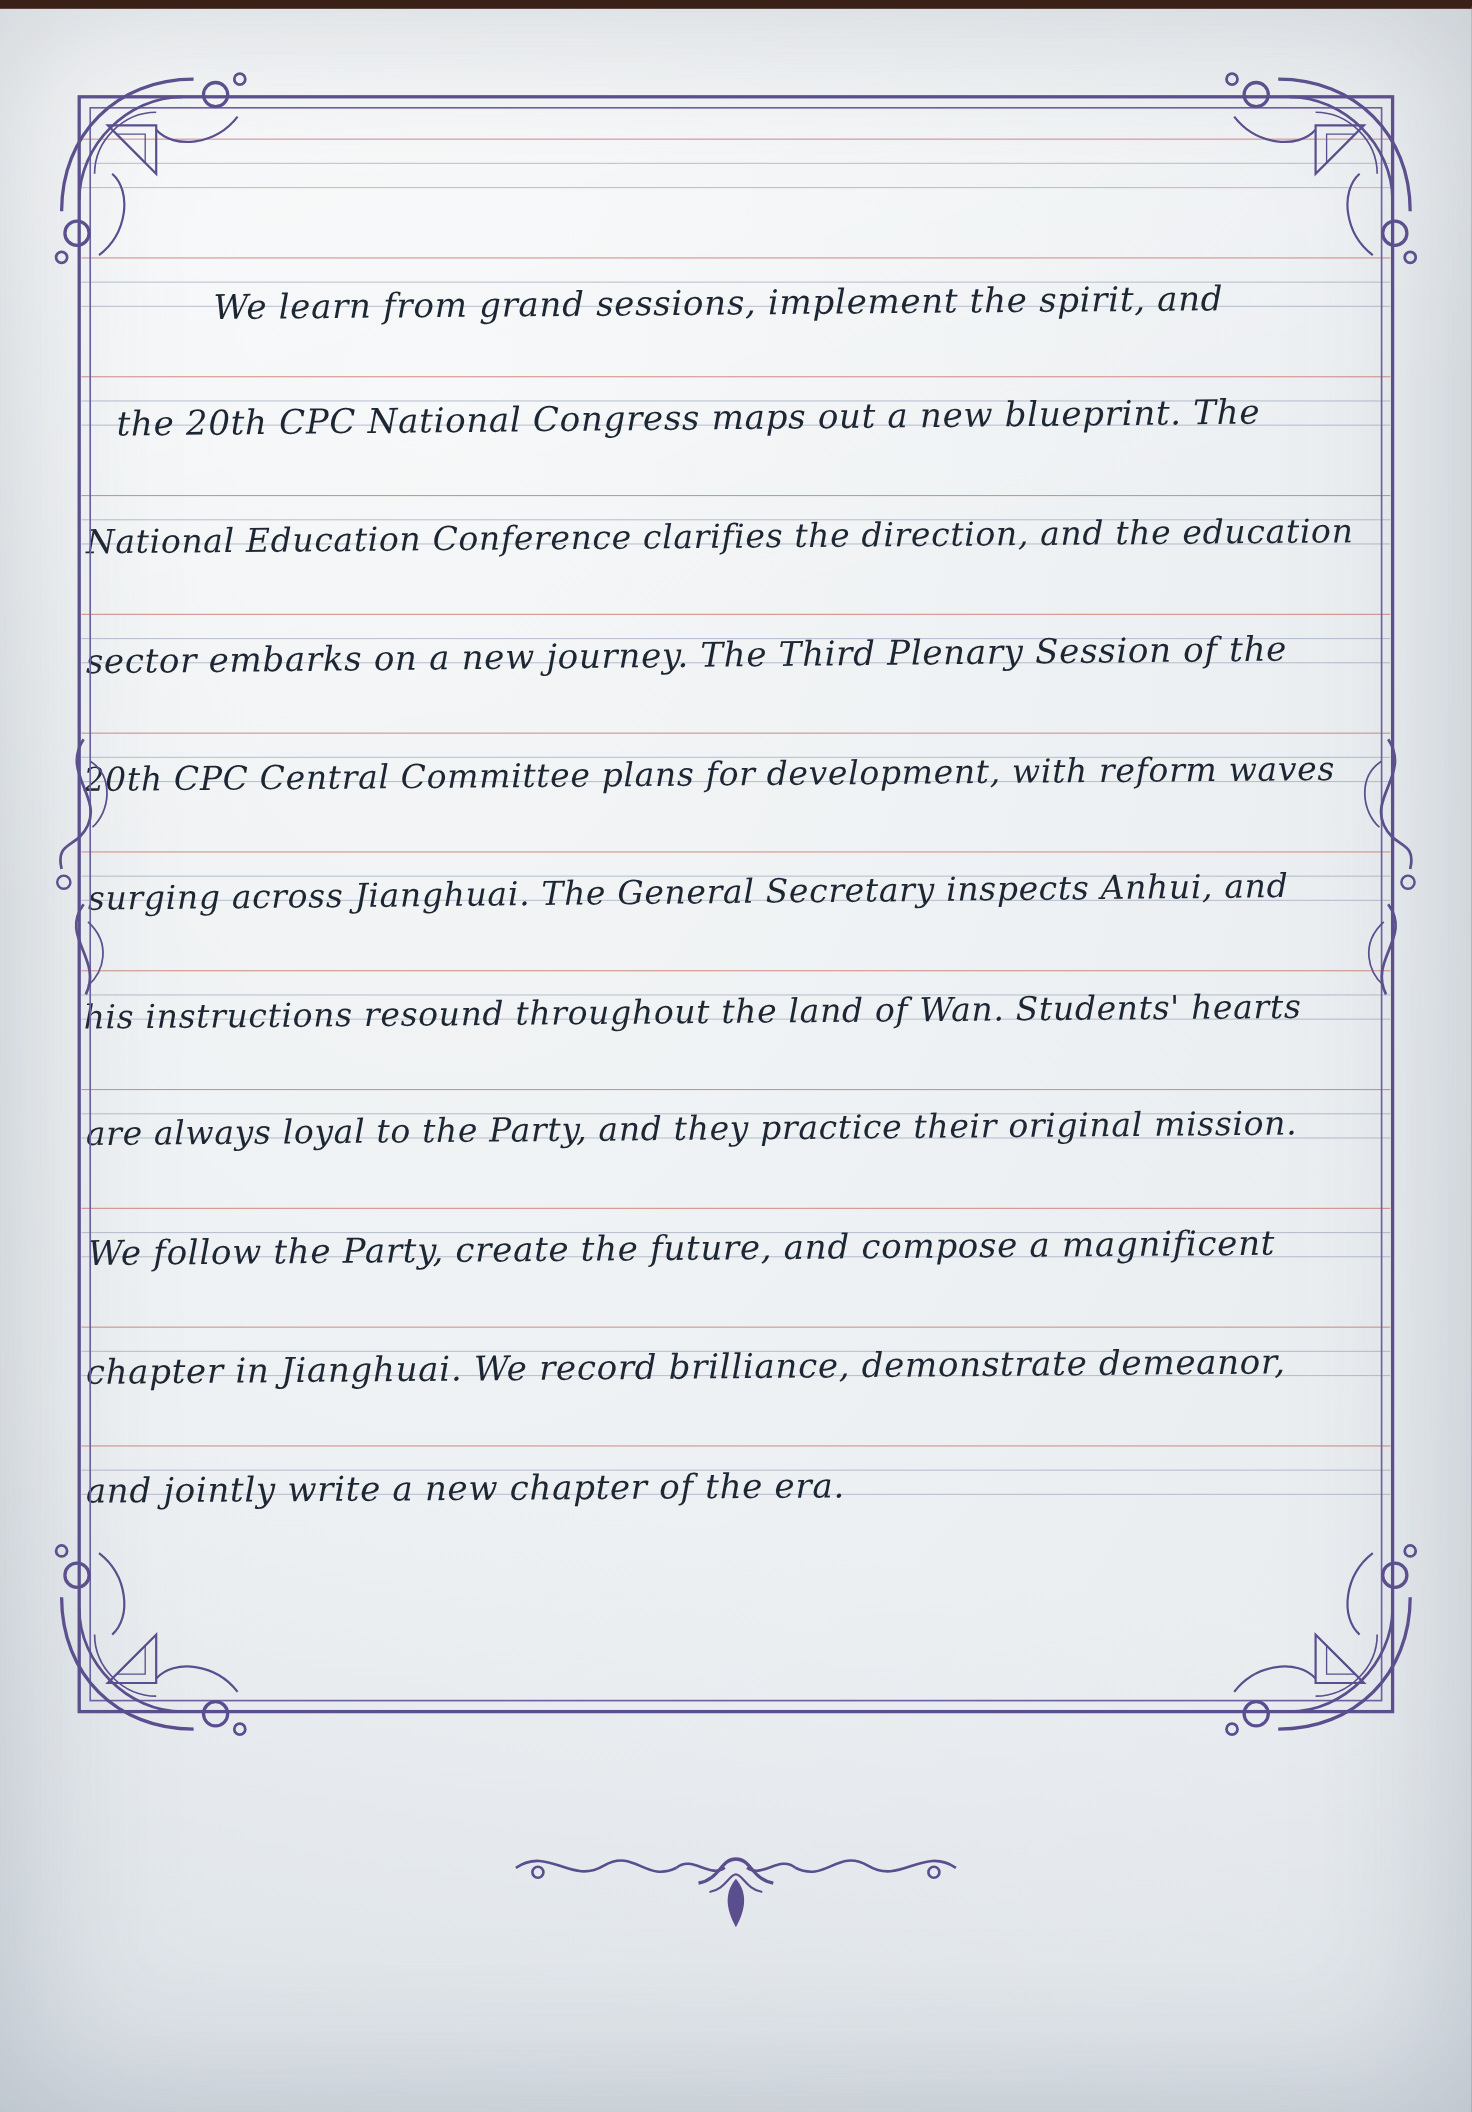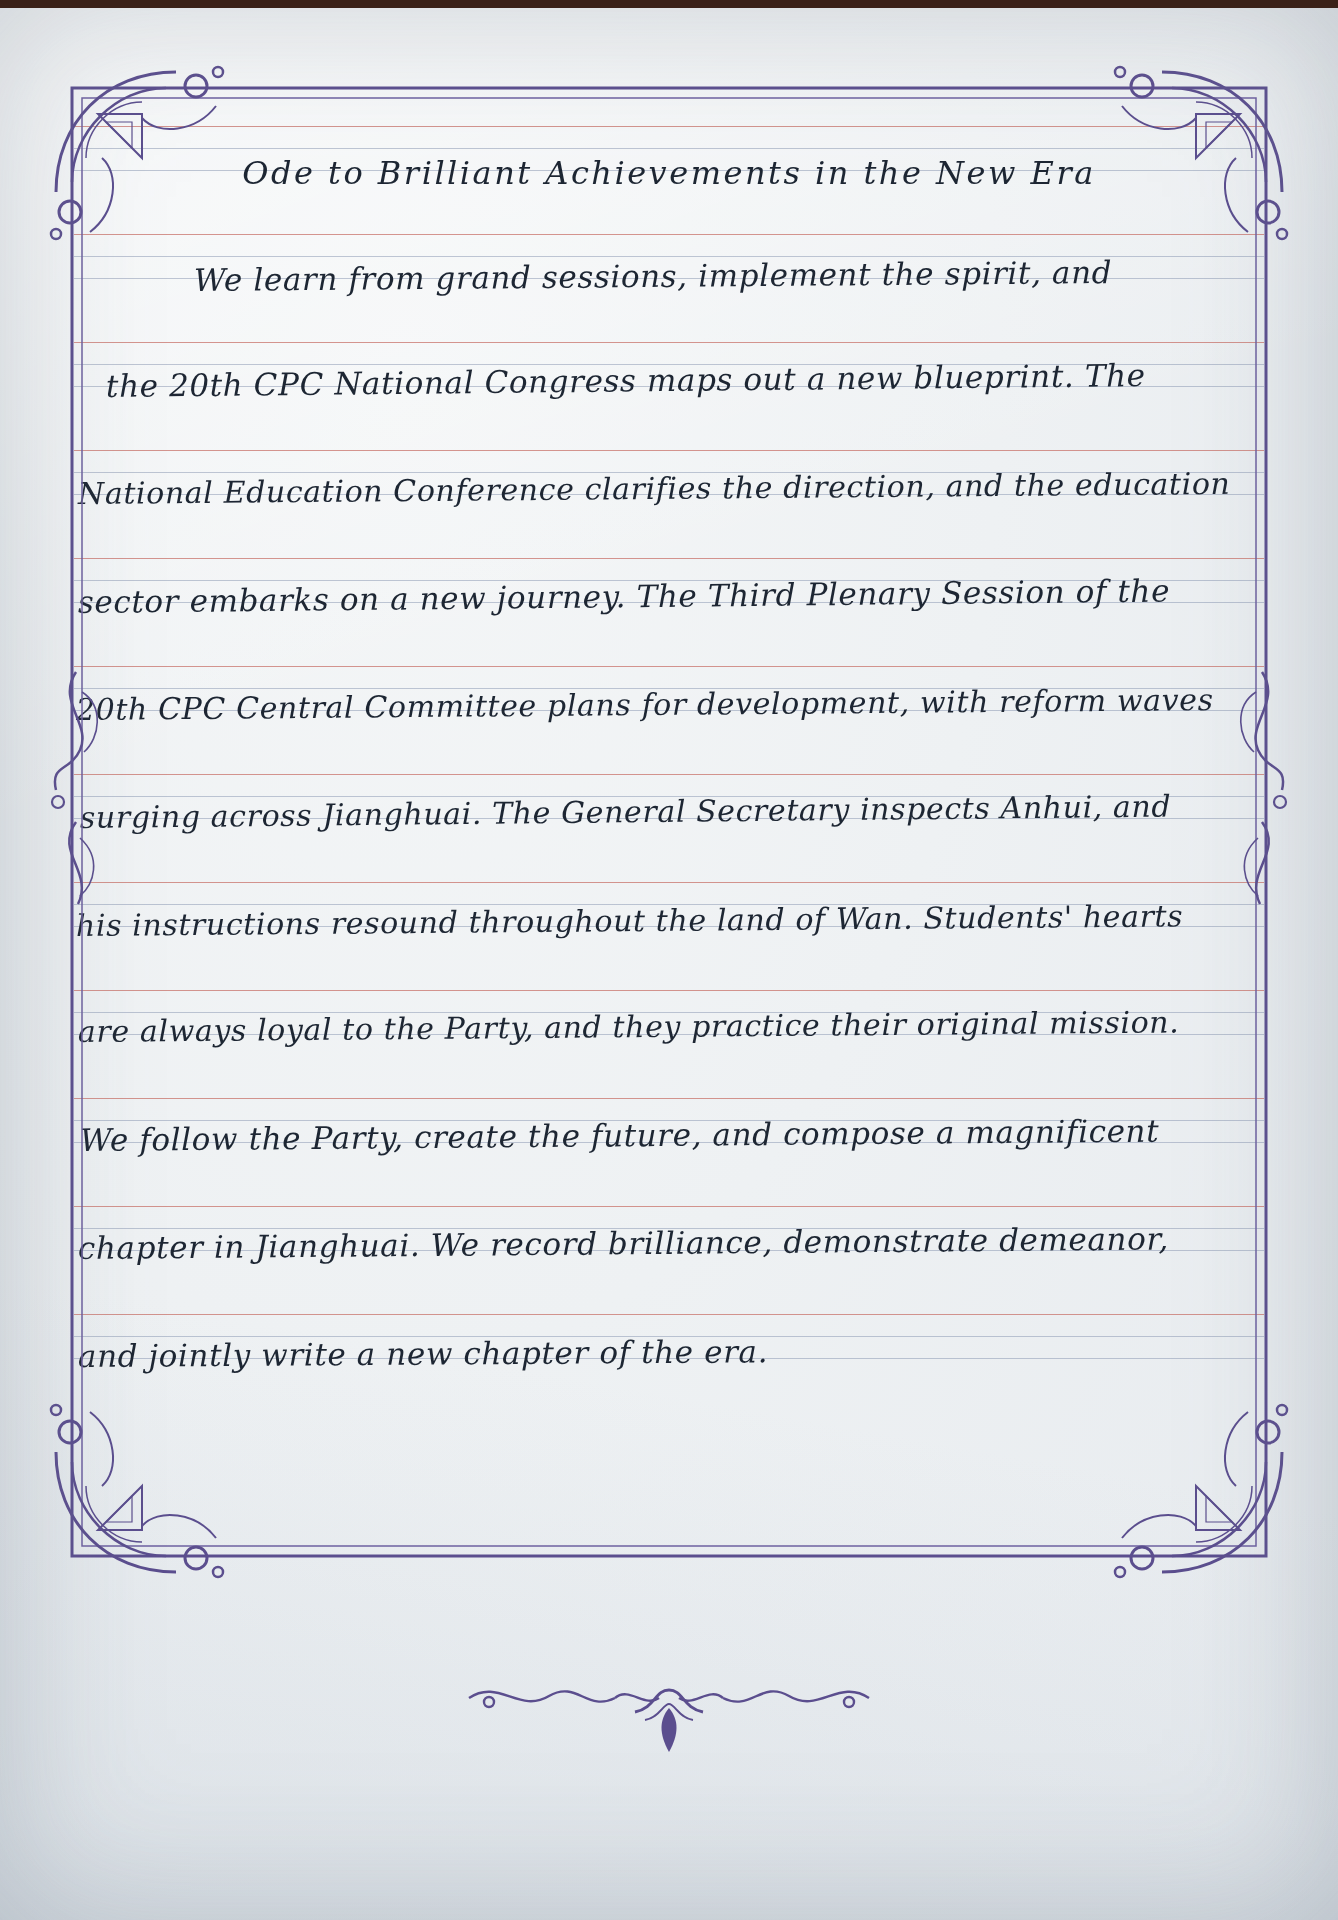--- a/index.html
+++ b/index.html
@@ -147,21 +147,20 @@
     <div class="rule-line" style="top:994px"></div>
     <div class="rule-line" style="top:1016px"></div>
     <div class="rule-line red" style="top:1080px"></div>
     <div class="rule-line" style="top:1102px"></div>
     <div class="rule-line" style="top:1124px"></div>
     <div class="rule-line red" style="top:1188px"></div>
     <div class="rule-line" style="top:1210px"></div>
     <div class="rule-line" style="top:1232px"></div>
   </div>
 
-  <div class="hand title" style="top:148px">Ode to Brilliant Achievements in the New Era</div>
 
   <div class="hand" style="top:256px; left:194px; transform: rotate(-0.5deg);">We learn from grand sessions, implement the spirit, and</div>
   <div class="hand" style="top:362px; left:106px; transform: rotate(-0.6deg);">the 20th CPC National Congress maps out a new blueprint. The</div>
   <div class="hand" style="top:470px; left:78px; transform: rotate(-0.5deg); font-size:30px;">National Education Conference clarifies the direction, and the education</div>
   <div class="hand" style="top:578px; left:78px; transform: rotate(-0.6deg);">sector embarks on a new journey. The Third Plenary Session of the</div>
   <div class="hand" style="top:686px; left:76px; transform: rotate(-0.5deg); font-size:30px;">20th CPC Central Committee plans for development, with reform waves</div>
   <div class="hand" style="top:794px; left:80px; transform: rotate(-0.6deg); font-size:30px;">surging across Jianghuai. The General Secretary inspects Anhui, and</div>
   <div class="hand" style="top:902px; left:76px; transform: rotate(-0.5deg); font-size:30px;">his instructions resound throughout the land of Wan. Students' hearts</div>
   <div class="hand" style="top:1008px; left:78px; transform: rotate(-0.5deg); font-size:30px;">are always loyal to the Party, and they practice their original mission.</div>
   <div class="hand" style="top:1116px; left:80px; transform: rotate(-0.5deg);">We follow the Party, create the future, and compose a magnificent</div>

